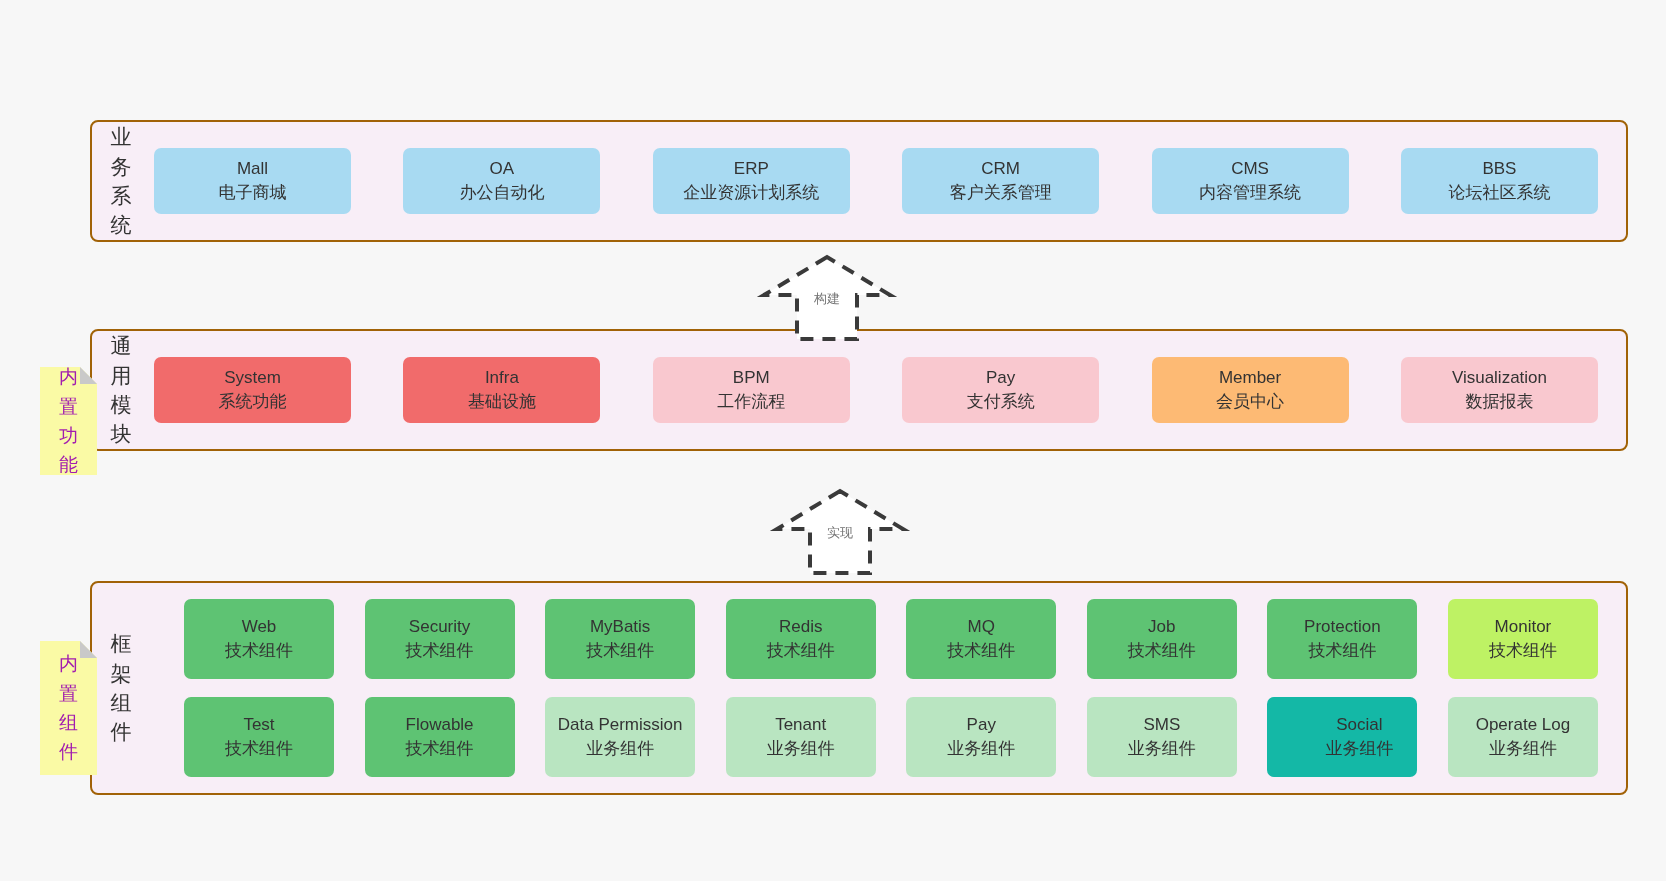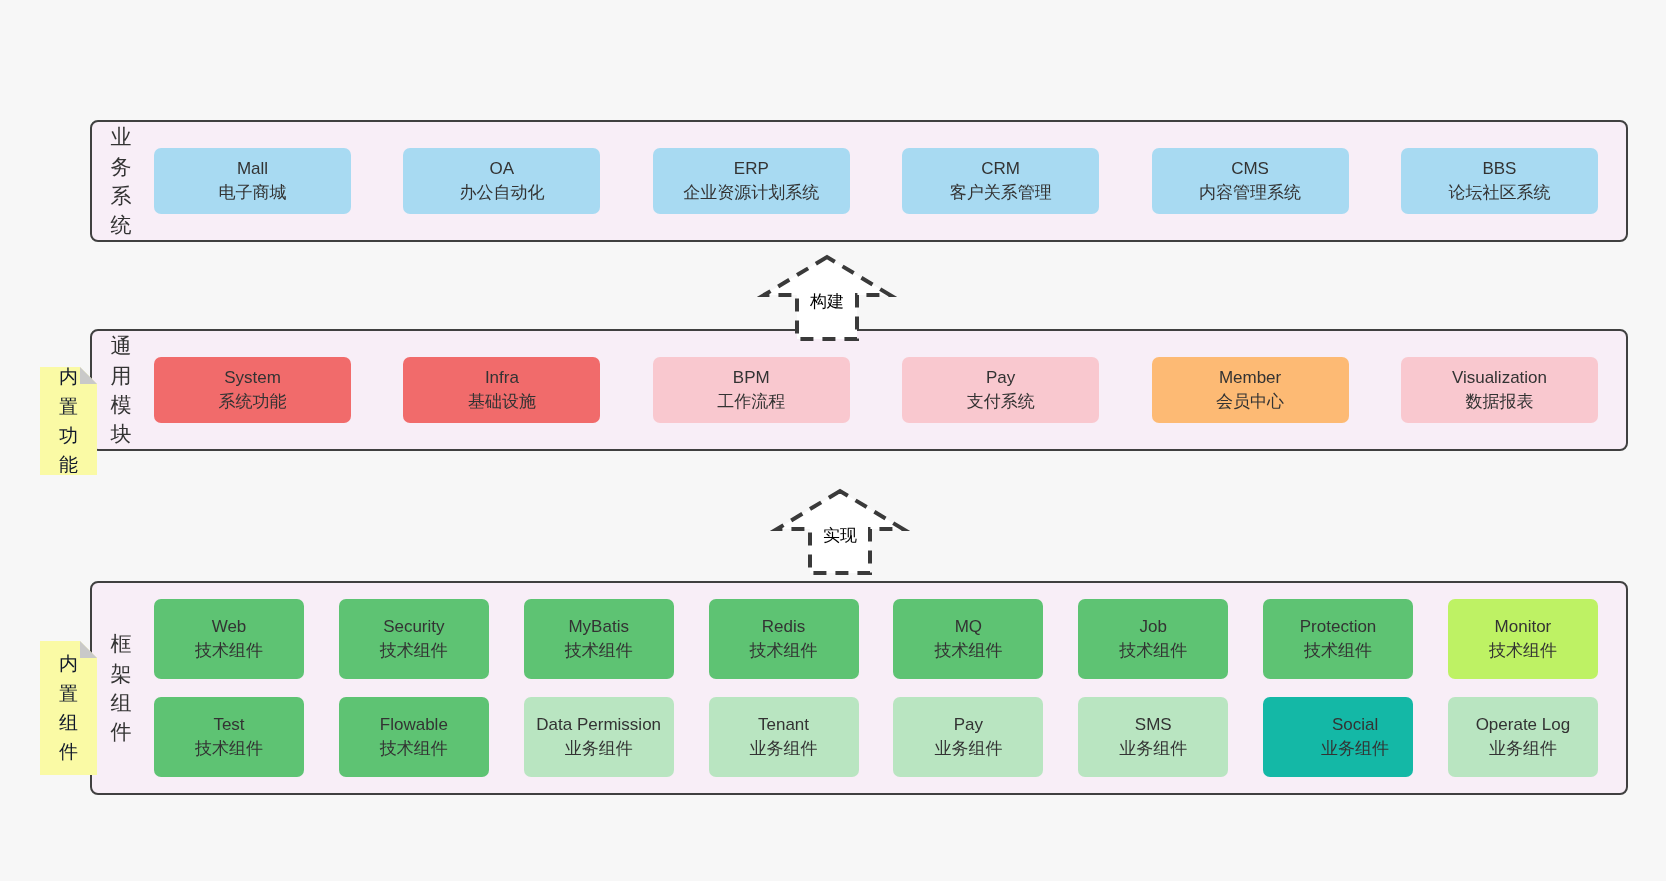--- a/index.html
+++ b/index.html
@@ -6,26 +6,26 @@
   body {
     width: 1666px; height: 881px; position: relative;
     background: #f7f7f7; overflow: hidden;
     font-family: "Liberation Sans", "DejaVu Sans", sans-serif;
     color: #333333;
   }
 
   
   .band {
     position: absolute; left: 90px; width: 1538px;
-    background: #f8eef7; border: 2px solid #404040; border-radius: 8px;
+    background: #f8eef7; border: 2px solid #a16207; border-radius: 8px;
     box-sizing: border-box; display: flex; align-items: center;
   }
   #band-business  { top: 120px; height: 122px; }
   #band-modules   { top: 329px; height: 122px; }
-  #band-framework { top: 581px; height: 214px; }
+  #band-framework { top: 581px; height: 214px; gap: 30px; }
 
   .band-label {
     flex: 0 0 auto; margin-left: 14px; width: 30px;
     font-size: 21px; line-height: 1.4; text-align: center;
     word-break: break-all; color: #333333;
   }
 
   .rows { flex: 1; display: flex; flex-direction: column; gap: 18px; margin: 0 28px 0 18px; }
   .row  { display: flex; justify-content: space-between; }
 
@@ -45,32 +45,32 @@
     clip-path: polygon(0 0, calc(100% - 17px) 0, 100% 17px, 100% 100%, 0 100%);
   }
   #note-modules   { left: 40px; top: 367px; height: 108px; }
   #note-framework { left: 40px; top: 641px; height: 134px; }
   .note-fold {
     position: absolute; top: 0; right: 0; width: 17px; height: 17px;
     background: linear-gradient(to bottom left, rgba(0,0,0,0) 49.5%, #c9c9c9 50%);
   }
   .note-label {
     width: 22px; font-size: 19px; line-height: 1.55; text-align: center;
-    word-break: break-all; color: #0f172a;
+    word-break: break-all; color: #a21caf;
   }
 
   
   .arrow { position: absolute; width: 142px; height: 90px; }
   #arrow-build     { left: 756px; top: 253px; }
   #arrow-implement { left: 769px; top: 487px; }
   .arrow svg { display: block; width: 100%; height: 100%; }
   .arrow-label {
     position: absolute; left: 50%; top: 37px; transform: translateX(-50%);
-    background: #ffffff; font-size: 17px; padding: 0 3px; white-space: nowrap;
-    color: #000000;
+    background: #ffffff; font-size: 13px; padding: 0 3px; white-space: nowrap;
+    color: #737373;
   }
 </style>
 </head>
 <body>
 
 <section class="band" id="band-business">
     <div class="band-label">业务系统</div>
     <div class="rows">
       <div class="row row-six">
         <div class="box" style="background: rgb(168, 218, 242);">

